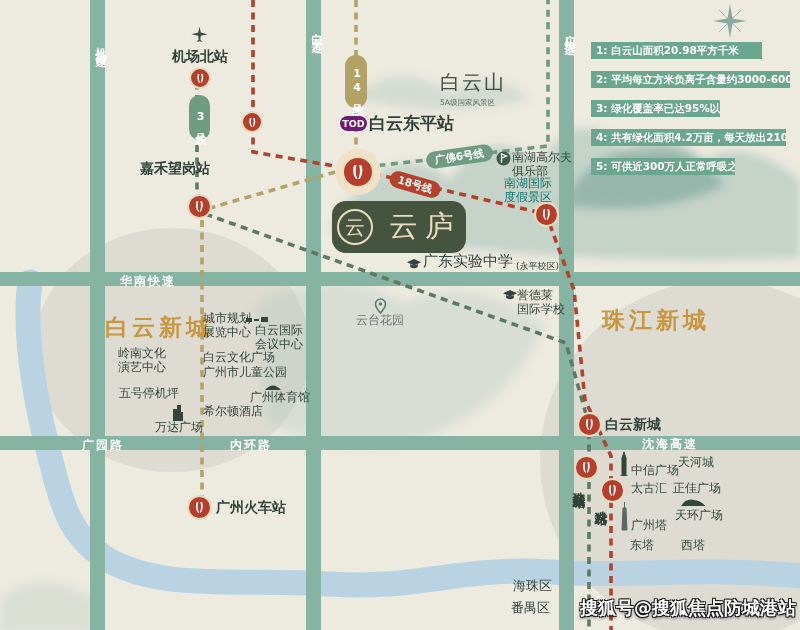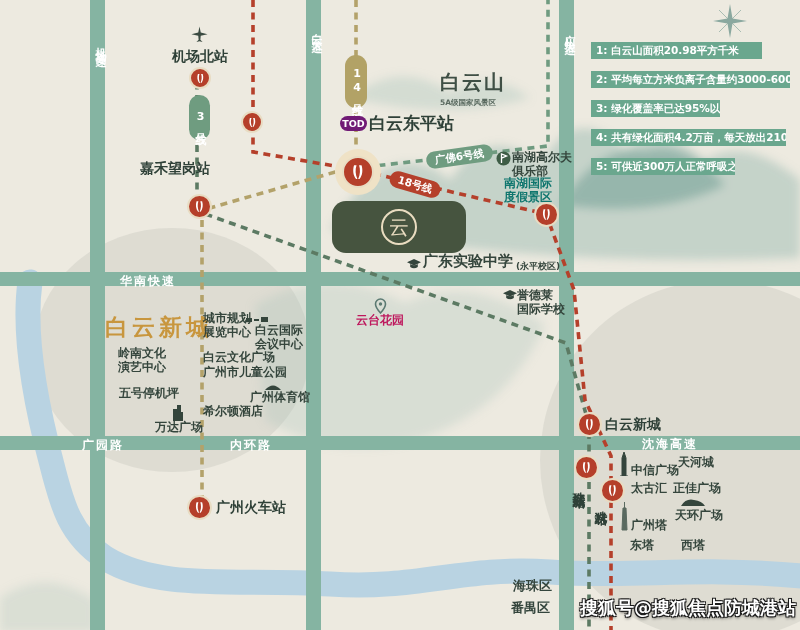--- a/index.html
+++ b/index.html
@@ -21,21 +21,21 @@
     display:flex;align-items:center;justify-content:center;}
   .stn svg{width:70%;height:70%;}
   .halo{position:absolute;border-radius:50%;background:#efe2c6;}
   
   .badge-v{position:absolute;writing-mode:vertical-rl;text-orientation:upright;color:#fff;
     font-size:11px;font-weight:bold;display:flex;align-items:center;justify-content:center;
     border-radius:11px;letter-spacing:1px;}
   .badge-h{position:absolute;color:#fff;font-size:10.5px;font-weight:bold;text-align:center;
     border-radius:9px;display:flex;align-items:center;justify-content:center;white-space:nowrap;}
   
-  .lm{position:absolute;font-size:12px;font-weight:bold;line-height:13.5px;white-space:pre-line;}
+  .lm{position:absolute;font-size:12px;font-weight:normal;line-height:13.5px;white-space:pre-line;}
   .lm.center{text-align:center;}
   .stn-label{position:absolute;font-size:14px;font-weight:bold;color:#2f4138;white-space:nowrap;}
   .stn-label-v{position:absolute;writing-mode:vertical-rl;text-orientation:upright;
     font-size:12.5px;font-weight:bold;color:#2f4138;letter-spacing:1px;}
   .area-title{position:absolute;font-size:23px;font-weight:bold;color:#c8963e;
     letter-spacing:4px;white-space:nowrap;}
   
   #logo{position:absolute;left:332px;top:201px;width:134px;height:52px;background:#46543f;
     border-radius:14px;display:flex;align-items:center;justify-content:center;gap:9px;}
   #logo .seal{width:36px;height:36px;border:2px solid #e9dcc0;border-radius:50%;
@@ -177,27 +177,29 @@
   <div class="stn-label-v" style="left:570px;top:482px">珠江新城站</div>
   <div class="stn-label-v" style="left:592px;top:501px">冼村站</div>
 
   <div class="badge-v" style="left:189px;top:95px;width:21px;height:45px;background:#6f9c80">3号线</div>
   <div class="badge-v" style="left:345px;top:55px;width:22px;height:53px;background:#b2a266">14号线</div>
   <div class="badge-h" style="left:389px;top:176px;width:52px;height:17px;background:#b5402b;transform:rotate(16deg)">18号线</div>
   <div class="badge-h" style="left:426px;top:148px;width:67px;height:17px;background:#6f9c80;transform:rotate(-8deg)">广佛6号线</div>
   <div class="badge-h" style="left:340px;top:116px;width:27px;height:15px;background:#701a75;font-size:9.5px">TOD</div>
 
   <div class="area-title" style="left:105px;top:312px">白云新城</div>
+  <div class="area-title" style="left:602px;top:305px">珠江新城</div>
   <div class="lm" style="left:440px;top:76px;font-size:20px;letter-spacing:2px;color:#3f4f45">白云山</div>
   <div class="lm" style="left:440px;top:96px;font-size:7.5px;color:#5a6a60">5A级国家风景区</div>
   <div class="lm" style="left:513px;top:579px;font-size:13px">海珠区</div>
   <div class="lm" style="left:511px;top:601px;font-size:13px">番禺区</div>
 
   <div id="logo">
     <div class="seal">云</div>
+    <div class="name">云庐</div>
   </div>
 
   <div class="lm center" style="left:117px;top:347px;width:50px">岭南文化
 演艺中心</div>
   <div class="lm" style="left:119px;top:387px">五号停机坪</div>
   <div class="lm" style="left:203px;top:312px">城市规划
 展览中心</div>
   <svg class="icon" style="left:246px;top:315px" width="22" height="8" viewBox="0 0 22 8">
     <rect x="0" y="3" width="6" height="4" fill="#34453c"></rect>
       <rect x="8" y="4" width="5" height="2" fill="#34453c"></rect>
@@ -214,21 +216,21 @@
   <div class="lm" style="left:203px;top:405px">希尔顿酒店</div>
   <svg class="icon" style="left:171px;top:404px" width="14" height="17" viewBox="0 0 14 17">
     <path d="M2,17 L2,5 L6,5 L6,1 L10,1 L10,8 L12,8 L12,17 Z" fill="#34453c"></path>
   </svg>
   <div class="lm" style="left:155px;top:421px">万达广场</div>
 
   <svg class="icon" style="left:374px;top:298px" width="13" height="16" viewBox="0 0 13 16">
     <path d="M6.5,1 A5,5 0 0 1 11.5,6 C11.5,9.5 6.5,15 6.5,15 C6.5,15 1.5,9.5 1.5,6 A5,5 0 0 1 6.5,1 Z" fill="none" stroke="#5b7a72" stroke-width="1.6"></path>
     <circle cx="6.5" cy="6" r="1.7" fill="#5b7a72"></circle>
   </svg>
-  <div class="lm" style="left:356px;top:314px;color:#be185d">云台花园</div>
+  <div class="lm" style="left:356px;top:314px;color:#737373">云台花园</div>
 
   <svg class="icon" style="left:407px;top:259px" width="14" height="11" viewBox="0 0 14 11">
       <use href="#cap-glyph"></use>
     </svg>
   <div class="lm" style="left:423px;top:255px;font-size:15px">广东实验中学</div>
   <div class="lm" style="left:516px;top:260px;font-size:9px">(永平校区)</div>
 
   <svg class="icon" style="left:503px;top:290px" width="14" height="11" viewBox="0 0 14 11">
       <use href="#cap-glyph"></use>
     </svg>

